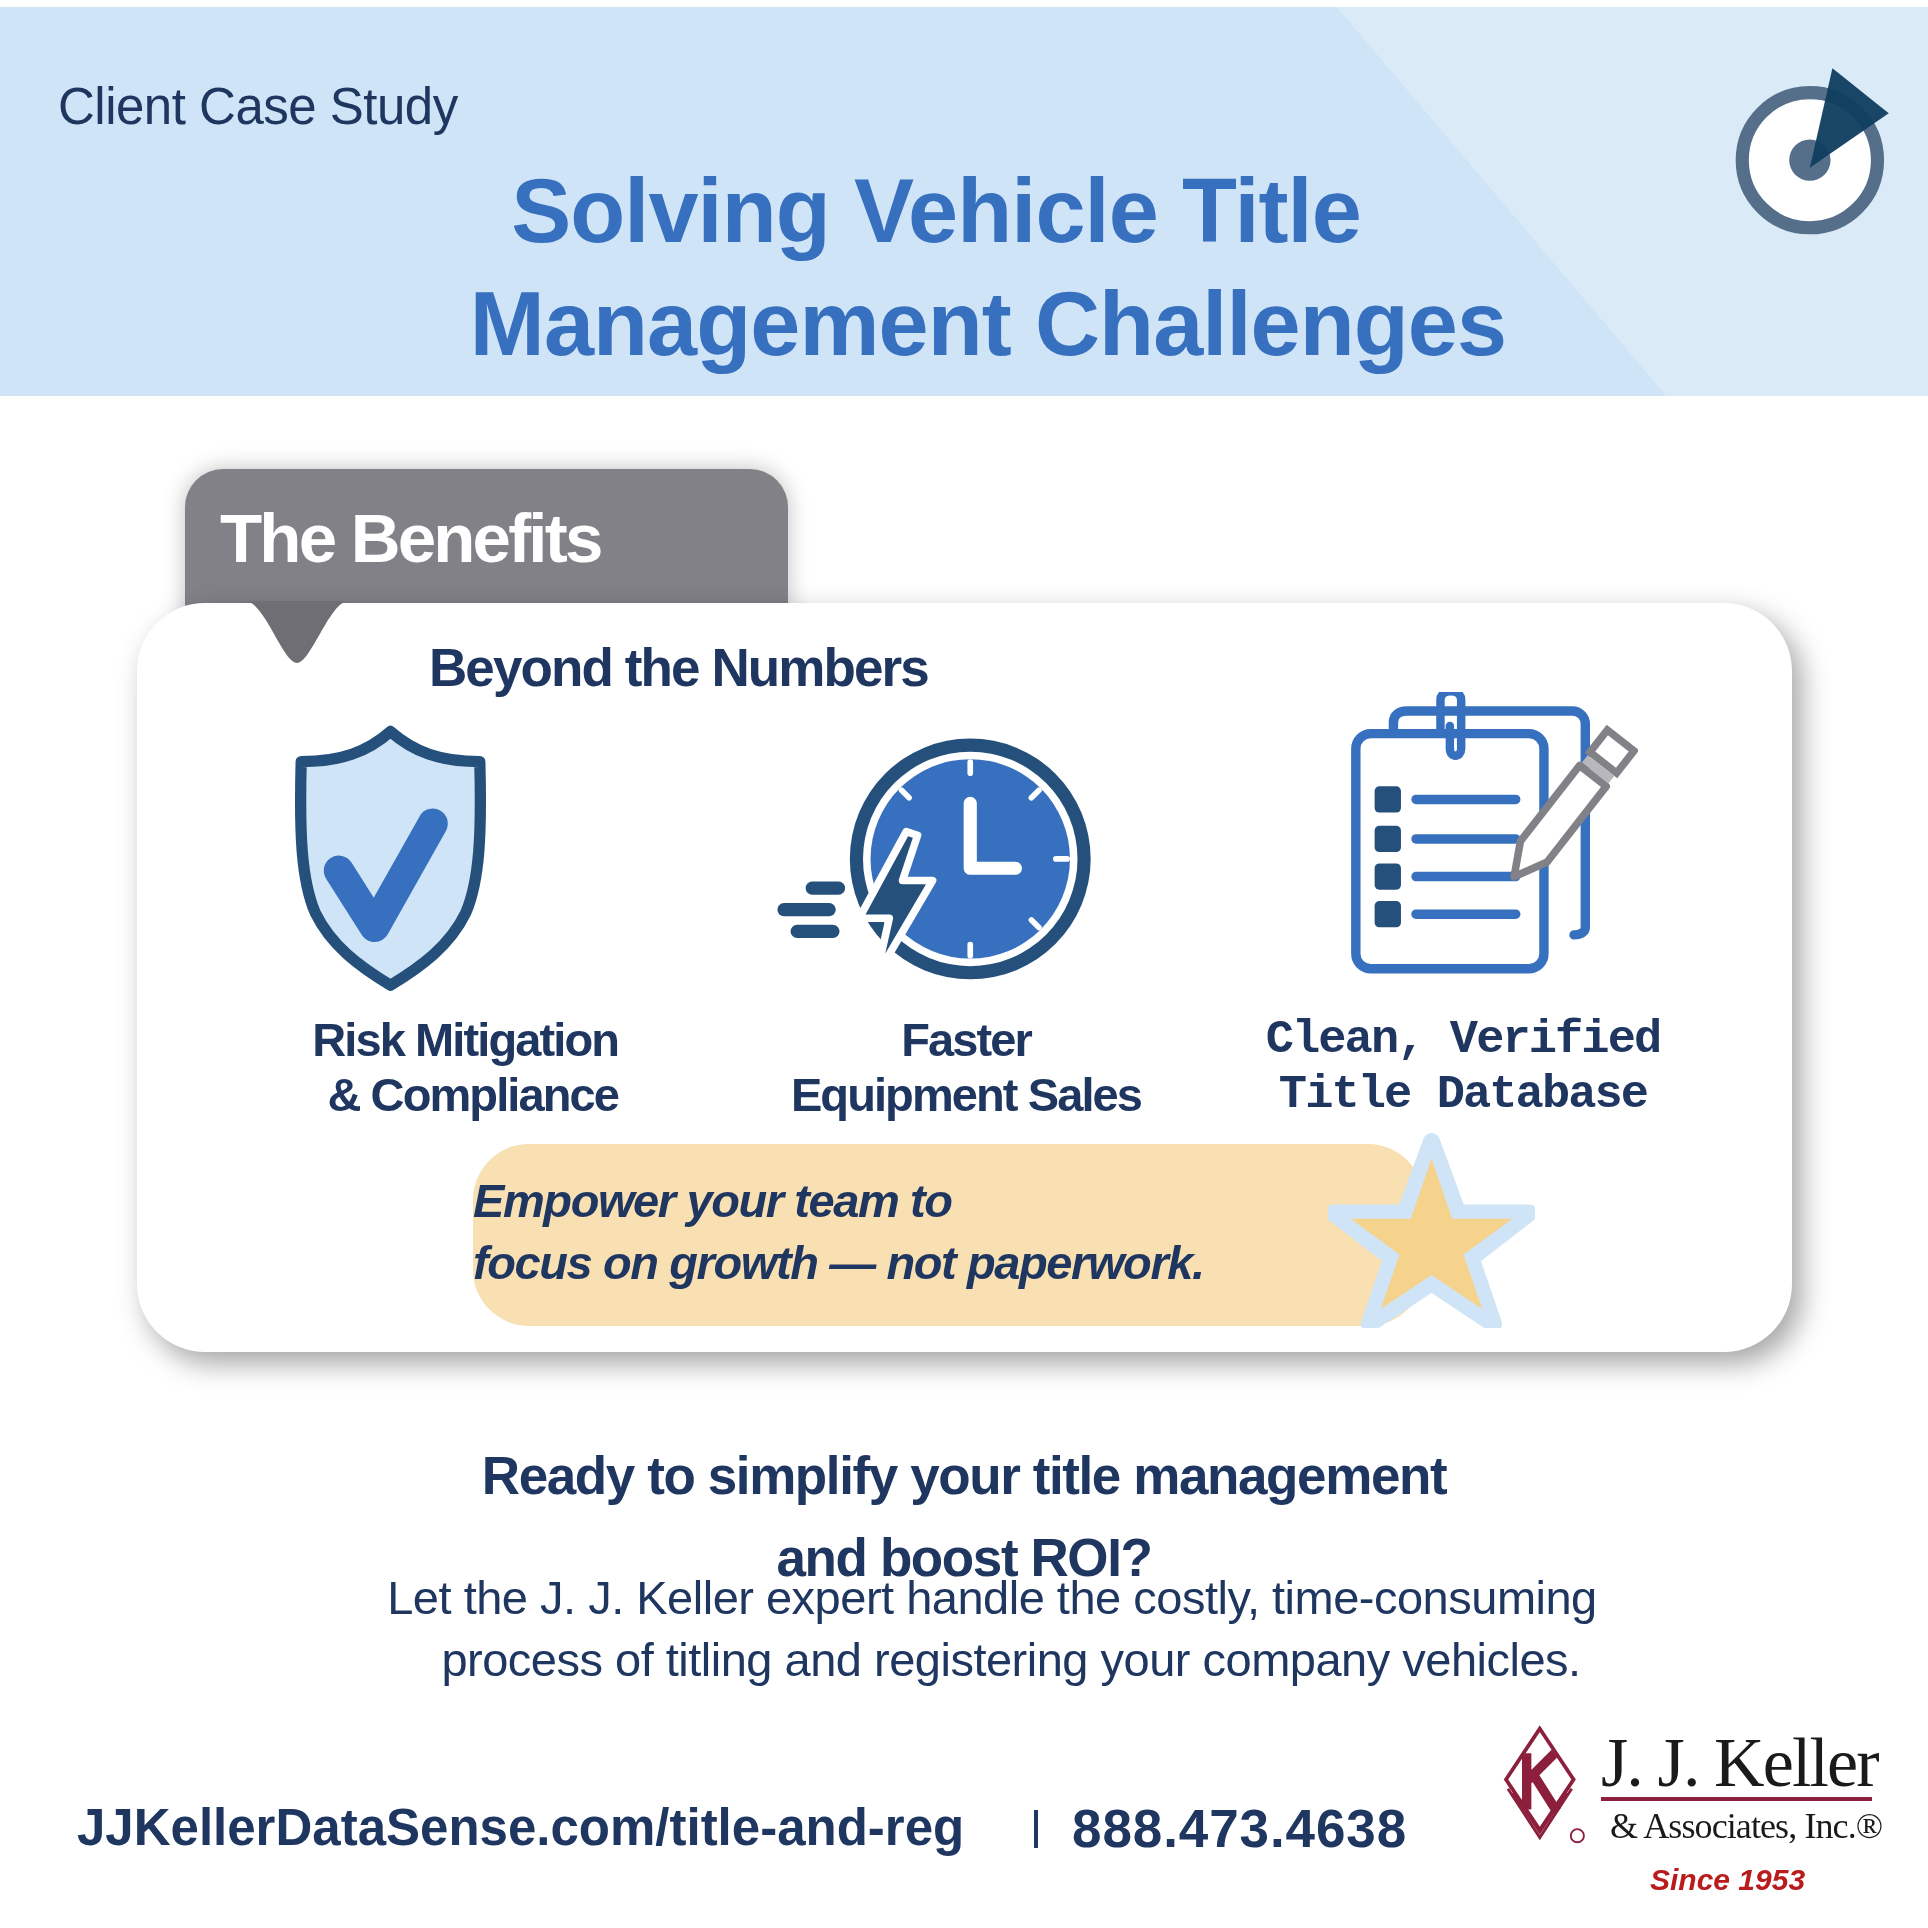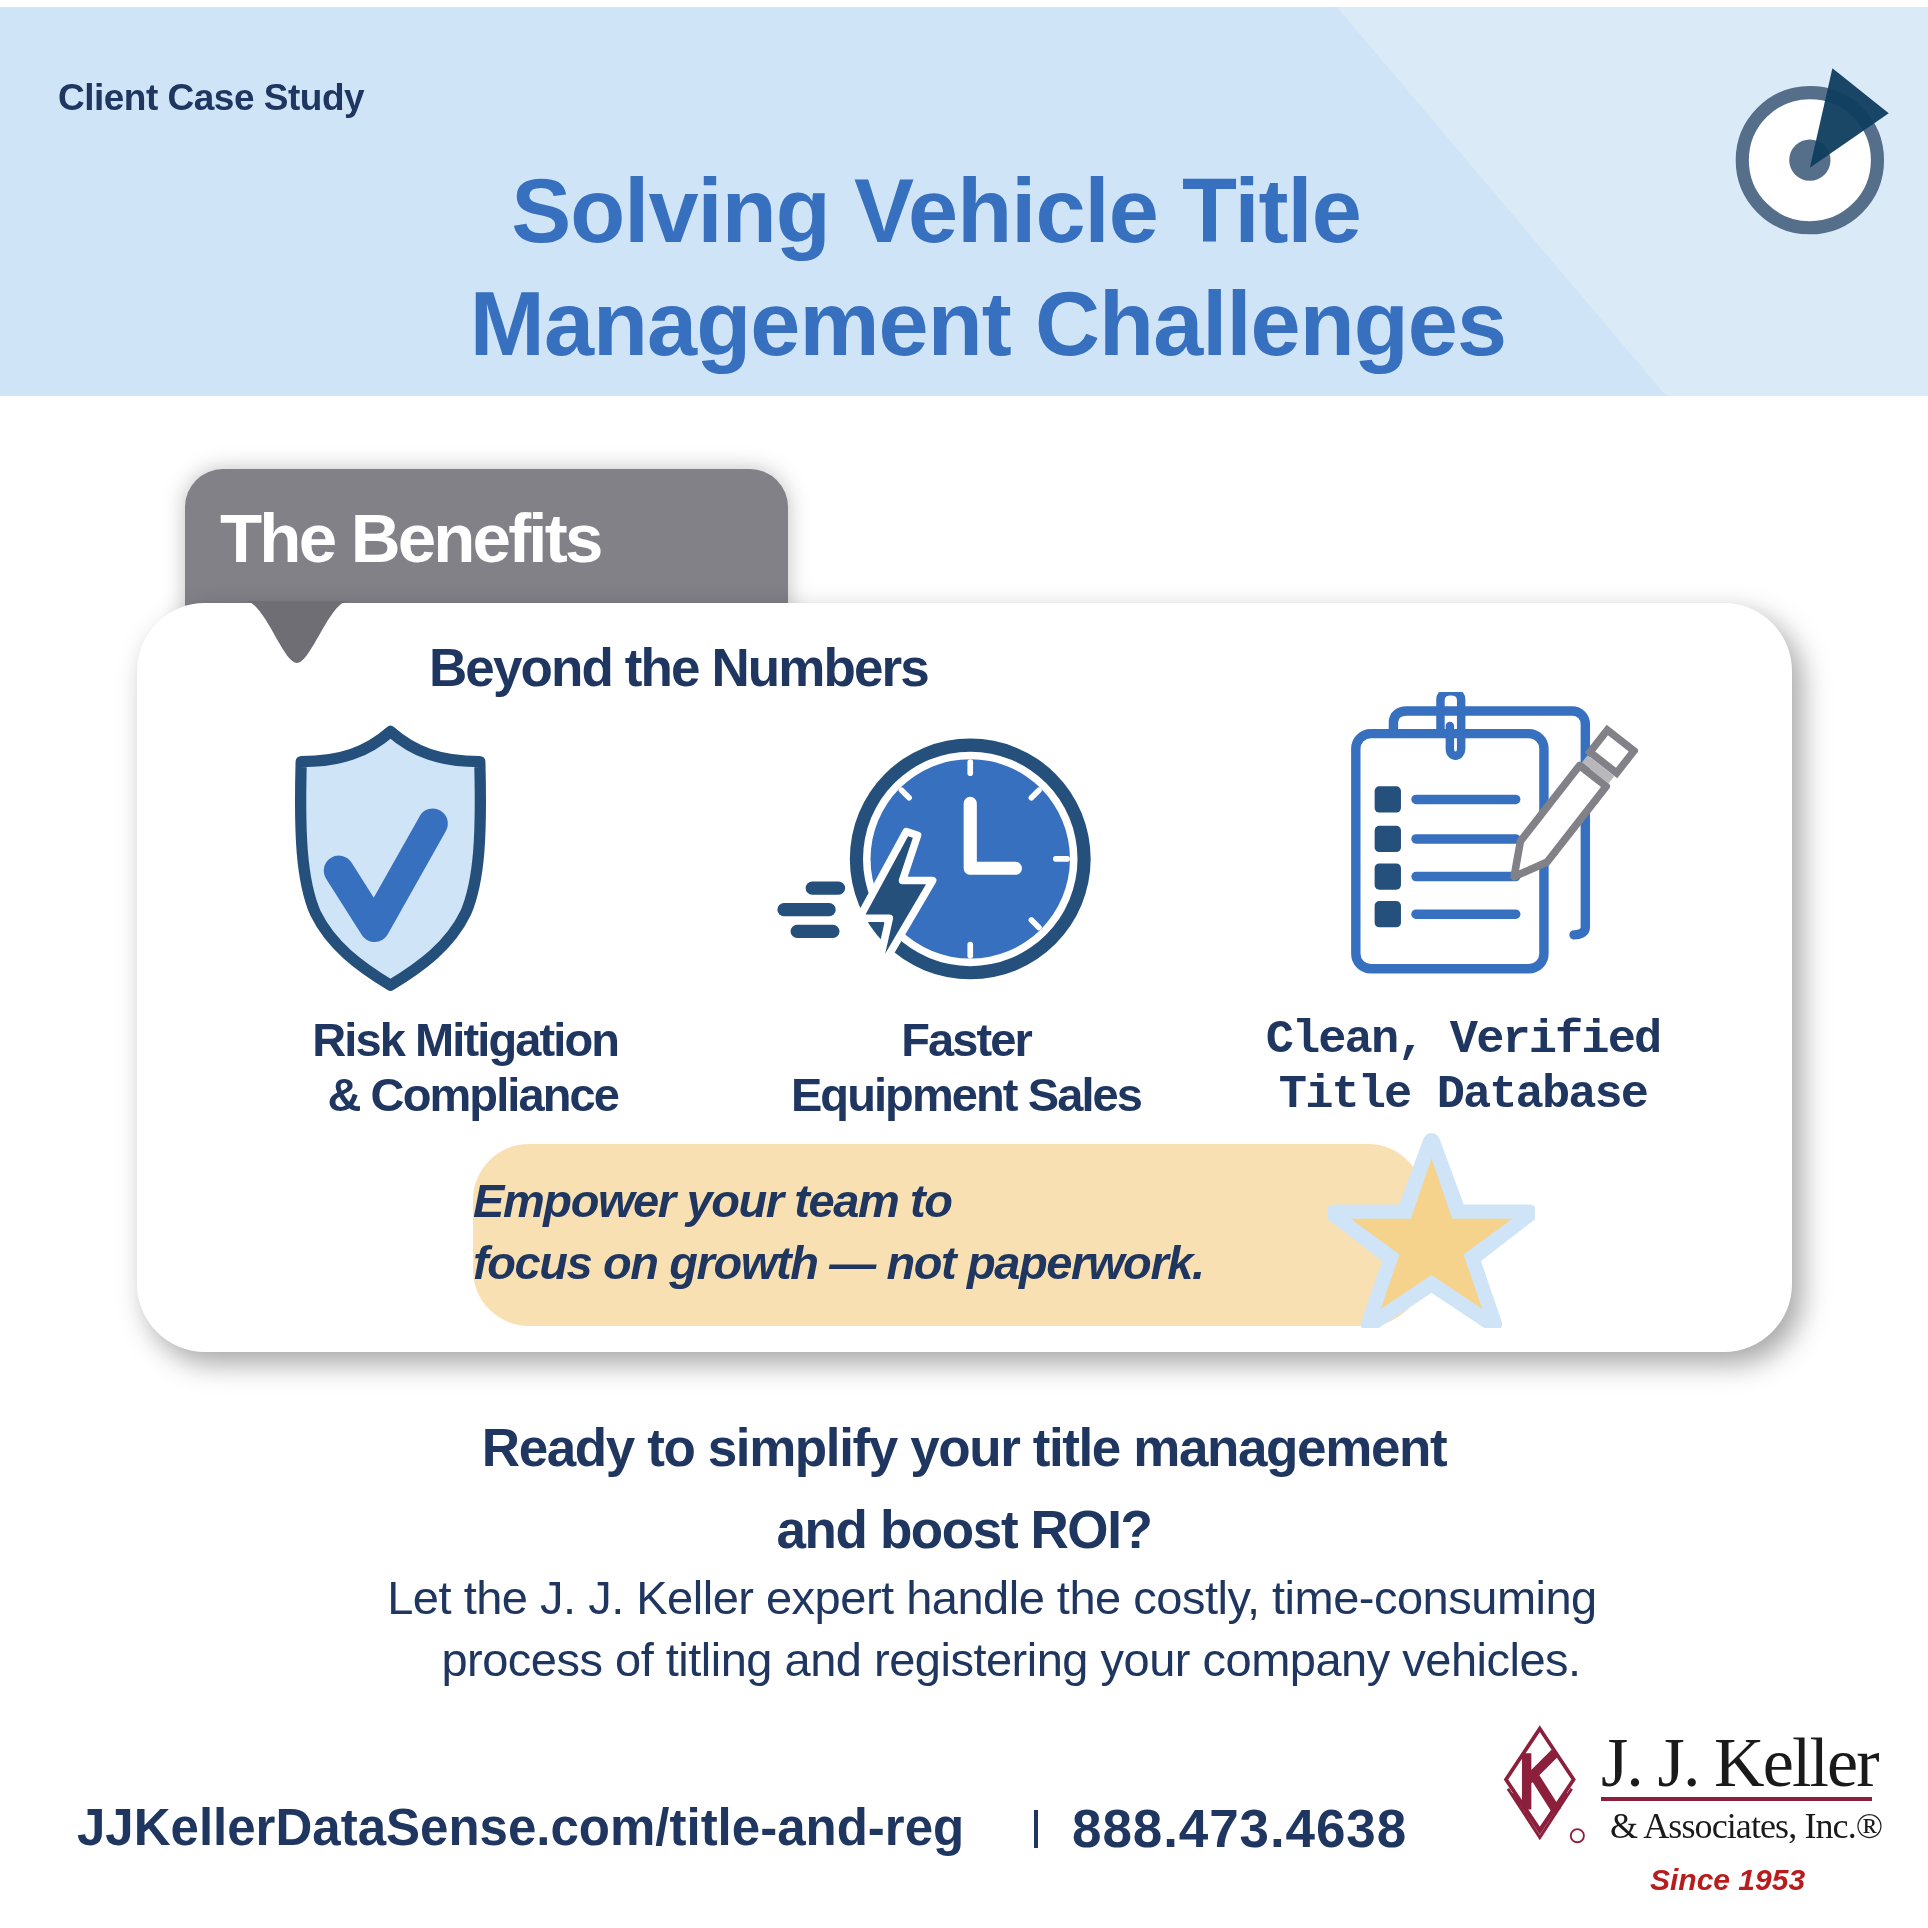--- a/index.html
+++ b/index.html
@@ -11,21 +11,21 @@
   }
   .header {
     position: absolute; left: 0; top: 6.6px; width: 1928px; height: 389px;
     background: #cfe4f6; overflow: hidden;
   }
   .header-diag {
     position: absolute; left: 0; top: 0; width: 1928px; height: 389px;
   }
   .eyebrow {
     position: absolute; left: 58px; top: 77px;
-    font-size: 37px; font-weight: bold; color: #1f3660; letter-spacing: -0.5px; text-align: right;
+    font-size: 51px; font-weight: normal; color: #1f3660; letter-spacing: -0.5px; text-align: right;
   }
   .title {
     position: absolute; left: 0; width: 1928px; text-align: center;
     font-size: 90px; font-weight: bold; color: #3870c0; line-height: 107px;
     letter-spacing: -0.9px;
   }
   .title.l1 { top: 158px; left: -28px; }
   .title.l2 { top: 271px; left: 0; padding-left: 24px; }
   .target-icon { position: absolute; left: 1731px; top: 66px; width: 169px; height: 179px; }
 
@@ -60,21 +60,21 @@
   }
   .quote-text {
     position: absolute; left: 473px; top: 1170px; width: 951px; text-align: left;
     font-size: 47px; font-style: italic; font-weight: bold; color: #1f3660;
     line-height: 62px; letter-spacing: -1.4px;
   }
   .star-icon { position: absolute; left: 1328px; top: 1130px; width: 207px; height: 198px; }
 
   .cta-head {
     position: absolute; left: 0; width: 1928px; text-align: center;
-    font-size: 53px; font-weight: bold; color: #1f3660; letter-spacing: -1.4px;
+    font-size: 53px; font-weight: bold; color: #1f3660; letter-spacing: -1.4px; margin-top: 28px;
   }
   .cta-body {
     position: absolute; left: 0; width: 1928px; text-align: center;
     font-size: 47px; color: #1f3660; letter-spacing: -0.5px; padding-left: 28px;
   }
   .footer-link {
     position: absolute; left: 77px; top: 1798px;
     font-size: 51px; font-weight: bold; color: #1f3660;
   }
   .footer-sep {

